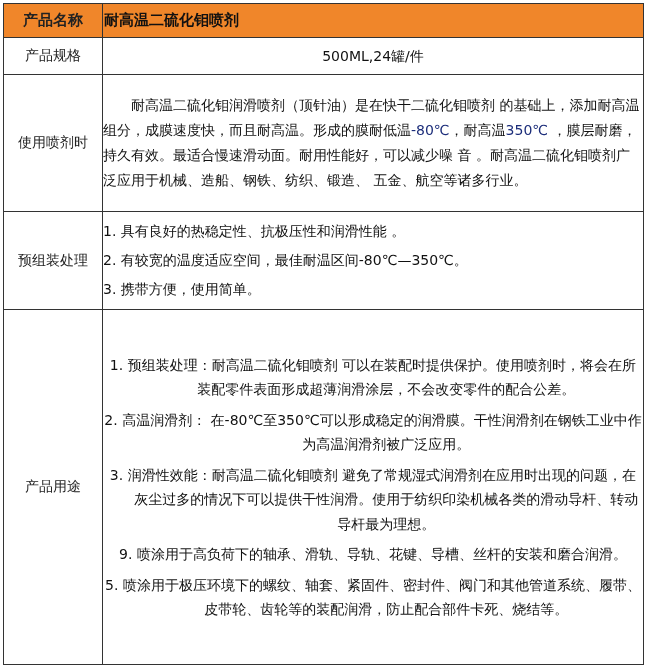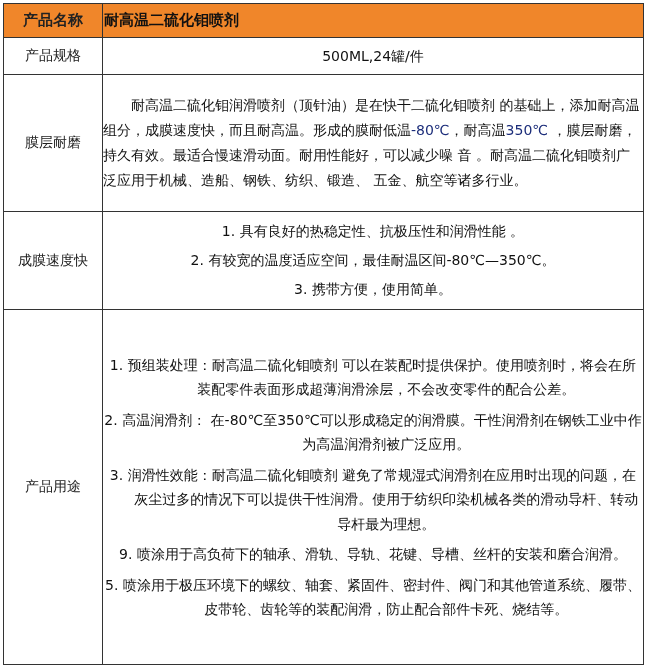--- a/index.html
+++ b/index.html
@@ -10,21 +10,21 @@
   table.spec td { border: 1.5px solid #333; vertical-align: middle; padding: 0; }
   col.c1 { width: 99px; }
   col.c2 { width: 541px; }
   tr.head td { background: #f0862a; height: 33px; font-weight: bold; font-size: 15px; }
   tr.head td.label { text-align: center; }
   tr.head td.value { padding-left: 1px; }
   td.label { text-align: center; font-size: 14px; color: #222; }
   td.value { font-size: 14px; line-height: 25px; padding-left: 1px; padding-right: 4px; }
   tr.spec-row td { height: 36px; text-align: center; }
   tr.desc-row td { height: 136px; }
-  tr.feat-row td { height: 97px; text-align: center; }
+  tr.feat-row td { height: 97px; }
   tr.use-row td { height: 354px; }
   .desc p { margin: 0; text-indent: 2em; }
   .num { color: #1c2d7a; }
   .feat-item { line-height: 29px; }
   .use-item { padding-left: 1.9em; text-indent: -1.9em; line-height: 24.5px; margin-bottom: 6px; text-align: center; }
   .use-item:last-child { margin-bottom: 0; }
 </style>
 </head>
 <body>
 
@@ -36,27 +36,27 @@
   <tbody>
       <tr class="head">
     <td class="label">产品名称</td>
     <td class="value">耐高温二硫化钼喷剂</td>
   </tr>
   <tr class="spec-row">
     <td class="label">产品规格</td>
     <td class="value">500ML,24罐/件</td>
   </tr>
   <tr class="desc-row">
-    <td class="label">膜层耐磨</td>
+    <td class="label">使用喷剂时</td>
     <td class="value desc">
       <p><span>耐高温二硫化钼润滑喷剂（顶针油）是在快干二硫化钼喷剂 的基础上，添加耐高温组分，成膜速度快，而且耐高温。形成的膜耐低温</span><span class="num">-80℃</span><span>，耐高温</span><span class="num">350℃</span><span> ，膜层耐磨，持久有效。最适合慢速滑动面。耐用性能好，可以减少噪 音 。耐高温二硫化钼喷剂广泛应用于机械、造船、钢铁、纺织、锻造、 五金、航空等诸多行业。</span></p>
     </td>
   </tr>
   <tr class="feat-row">
-    <td class="label">成膜速度快</td>
+    <td class="label">预组装处理</td>
     <td class="value">
       <div class="feat-item">1. 具有良好的热稳定性、抗极压性和润滑性能 。</div>
       <div class="feat-item">2. 有较宽的温度适应空间，最佳耐温区间-80℃—350℃。</div>
       <div class="feat-item">3. 携带方便，使用简单。</div>
     </td>
   </tr>
   <tr class="use-row">
     <td class="label">产品用途</td>
     <td class="value">
       <div class="use-item">1. 预组装处理：耐高温二硫化钼喷剂 可以在装配时提供保护。使用喷剂时，将会在所装配零件表面形成超薄润滑涂层，不会改变零件的配合公差。</div>

